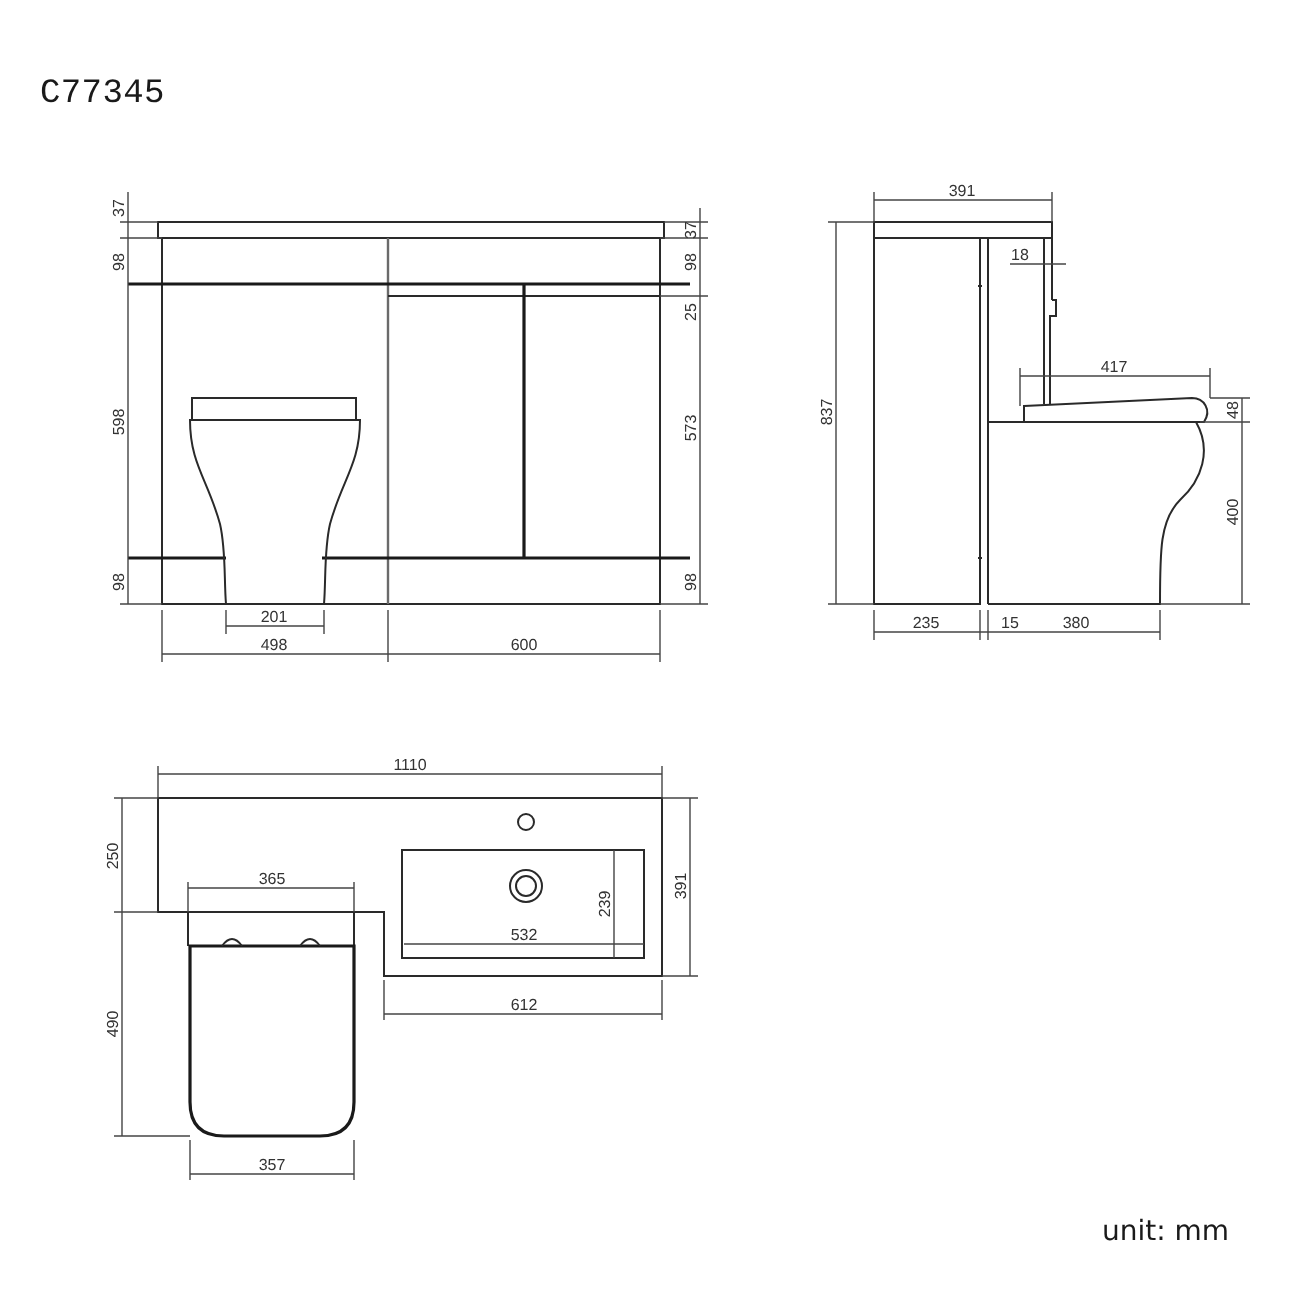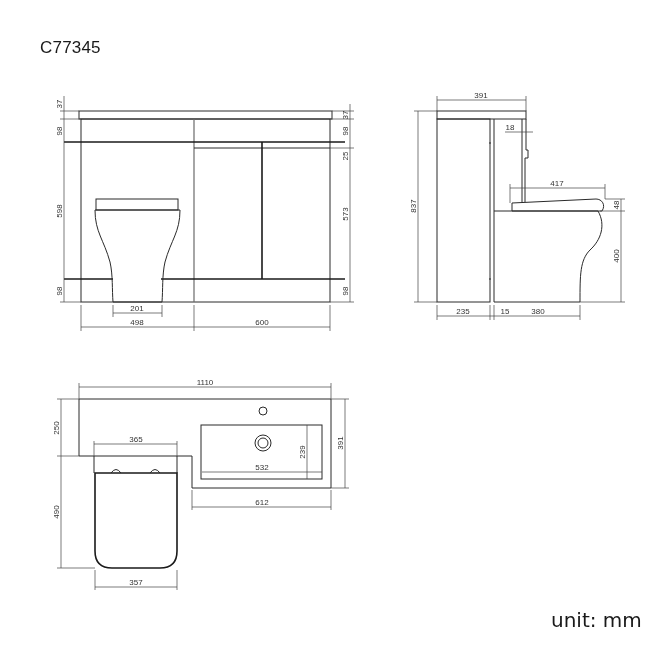--- a/index.html
+++ b/index.html
@@ -1,18 +1,18 @@
 <!DOCTYPE html>
 <html><head>
   <meta charset="utf-8">
   <style>
     html, body { margin: 0; padding: 0; background: #ffffff; }
     body { width: 650px; height: 650px; position: relative; overflow: hidden; font-family: "Liberation Sans", sans-serif; }
-    #model-code { position: absolute; left: 40px; top: 38px; font-size: 17px; color: #1a1a1a; font-family: Liberation Sans, sans-serif; letter-spacing: 0.2px; }
-    #unit-label { position: absolute; left: 551px; top: 608px; font-size: 20px; color: #1a1a1a; font-family: "DejaVu Sans", sans-serif; }
+    #model-code { position: absolute; left: 20px; top: 38px; font-size: 17px; color: #1a1a1a; font-family: Liberation Mono, monospace; letter-spacing: 0.2px; }
+    #unit-label { position: absolute; left: 551px; top: 608px; font-size: 14px; color: #1a1a1a; font-family: "DejaVu Sans", sans-serif; }
     svg { position: absolute; left: 0; top: 0; }
     .thick { stroke: #1a1a1a; stroke-width: 1.6; fill: none; }
     .thin { stroke: #2a2a2a; stroke-width: 1; fill: none; }
     .gray { stroke: #6a6a6a; stroke-width: 1.2; fill: none; }
     .dim { stroke: #444; stroke-width: 0.7; fill: none; }
     .dimtxt { font-family: "Liberation Sans", sans-serif; font-size: 8px; fill: #333; }
   </style>
 </head>
 <body>
 

